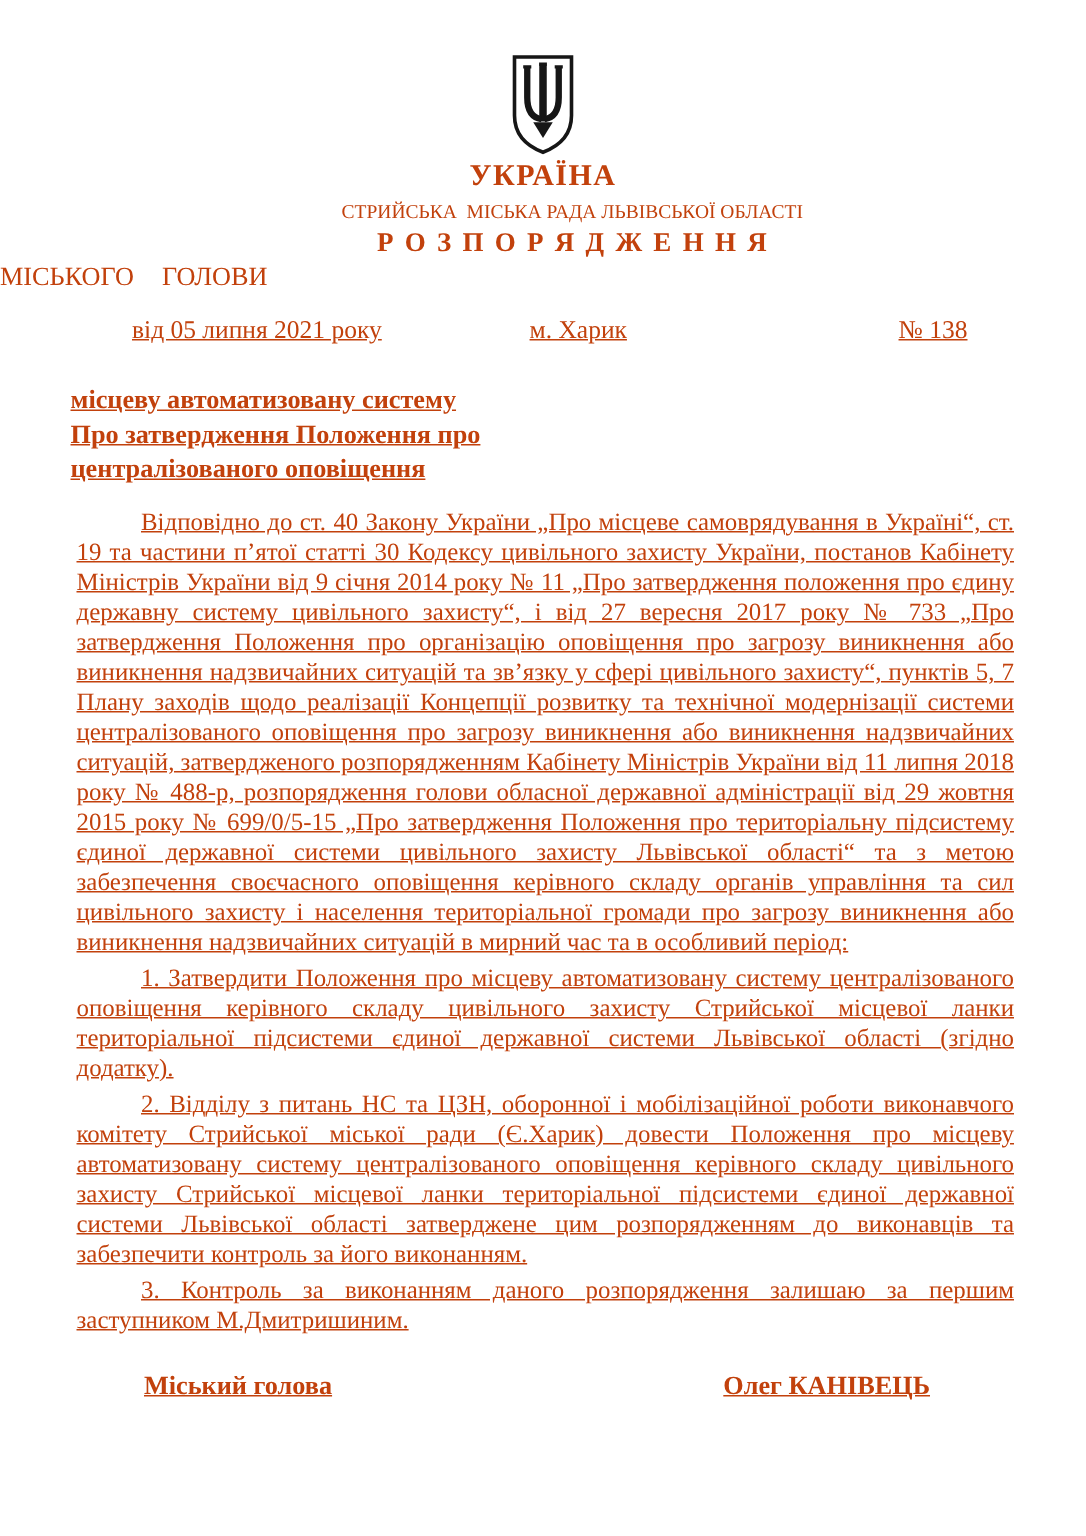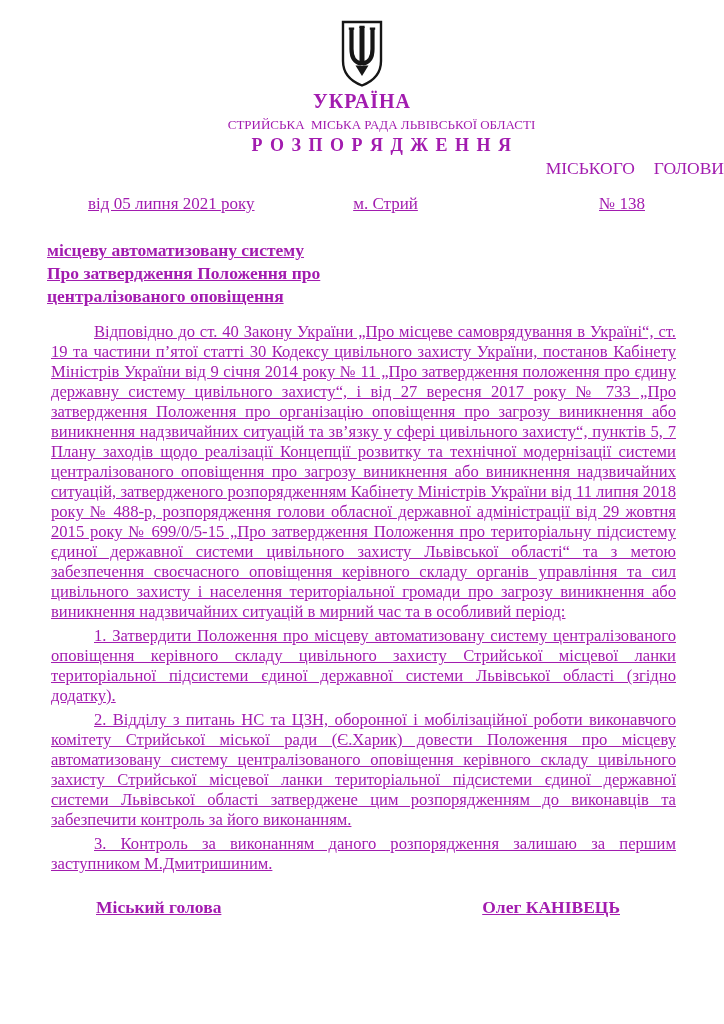--- a/index.html
+++ b/index.html
@@ -2,24 +2,24 @@
 <html lang="uk"><head>
 <meta charset="utf-8">
 <style>
   html, body { margin: 0; padding: 0; background: #e8e8e8; }
   .page {
     position: relative;
     width: 724px;
     height: 1024px;
     margin: 0 auto;
     background: #ffffff;
-    color: #a21caf;
+    color: #c2410c;
     font-family: "Liberation Serif", "DejaVu Serif", serif;
     box-sizing: border-box;
-    padding-top: 20px;
+    padding-top: 36px;
     overflow: hidden;
   }
   .emblem-wrap { display: flex; justify-content: center; }
   .country {
     text-align: center;
     font-weight: bold;
     font-size: 20px;
     letter-spacing: 1px;
     margin-top: 2px;
   }
@@ -33,21 +33,21 @@
   .doc-type {
     text-align: center;
     font-size: 18px;
     font-weight: bold;
     letter-spacing: 1.5px;
     margin-top: 2px;
     white-space: pre-wrap;
     margin-left: 40px;
   }
   .issuer {
-    text-align: right;
+    text-align: left;
     font-size: 17.5px;
     margin-top: 2px;
     word-spacing: 5px;
     white-space: pre-wrap;
   }
   .content { padding: 0 44px 0 47px; text-decoration: underline; }
   .meta-row {
     display: grid;
     grid-template-columns: 1fr auto 1fr;
     align-items: baseline;
@@ -99,21 +99,21 @@
 
   <div class="country">УКРАЇНА</div>
   <div class="council">СТРИЙСЬКА  МІСЬКА РАДА ЛЬВІВСЬКОЇ ОБЛАСТІ</div>
   <div class="doc-type">Р О З П О Р Я Д Ж Е Н Н Я</div>
   <div class="issuer">МІСЬКОГО  ГОЛОВИ</div>
 
   <div class="content">
 
     <div class="meta-row">
       <span class="meta-date">від 05 липня 2021 року</span>
-      <span class="meta-place">м. Стрий</span>
+      <span class="meta-place">м. Харик</span>
       <span class="meta-number">№ 138</span>
     </div>
 
     <div class="doc-title">
       <div>місцеву автоматизовану систему</div>
       <div>Про затвердження Положення про</div>
       <div>централізованого оповіщення</div>
     </div>
 
     <div class="doc-body">

